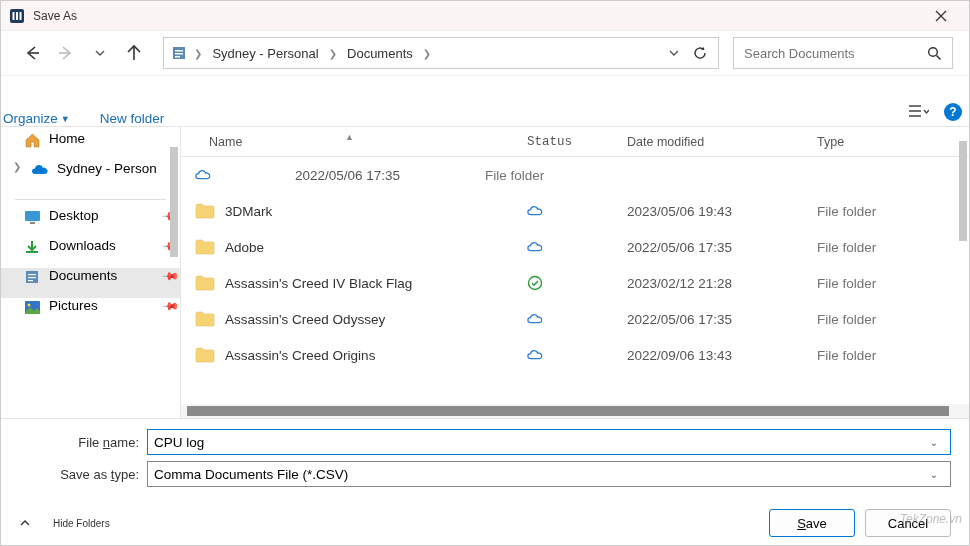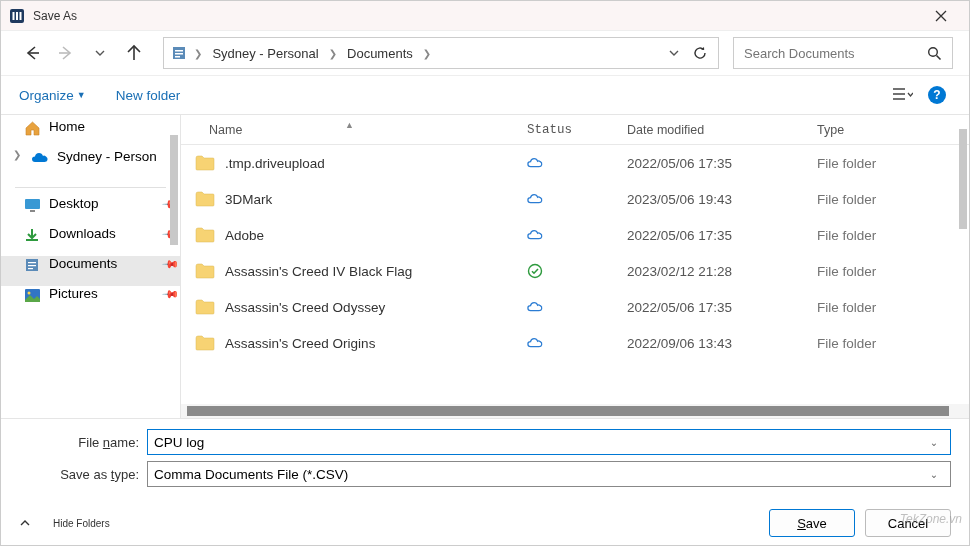--- a/index.html
+++ b/index.html
@@ -20,21 +20,21 @@
 .address { flex: 1; height: 32px; border: 1px solid #ccc; display: flex; align-items: center; padding: 0 6px; gap: 4px; margin: 0 10px; }
 .address .crumb-icon { width:18px; height:18px; display:flex; align-items:center; justify-content:center;}
 .crumb { font-size: 13px; color: #333; padding: 0 4px; cursor: pointer; }
 .crumb-sep { color: #888; font-size: 10px; padding:0 2px;}
 .address-tail { margin-left: auto; display: flex; gap: 12px; align-items:center; padding-right:4px;}
 .search { width: 220px; height: 32px; border: 1px solid #ccc; display: flex; align-items: center; padding: 0 10px; }
 .search input { border: none; outline: none; flex: 1; font-size: 13px; color: #666; }
 .search-icon { color: #555; }
 
 
-.toolbar { height: 40px; display: flex; align-items: center; padding: 0 18px; border-top:1px solid #eee; border-bottom: 1px solid #e5e5e5; }
+.toolbar { height: 52px; display: flex; align-items: flex-end; padding: 0 2px; border-top:1px solid #eee; border-bottom: 1px solid #e5e5e5; }
 .tool-link { color: #1a6fb5; font-size: 13.5px; cursor: pointer; display:flex; align-items:center;}
 .tool-link .caret { font-size:9px; margin-left:3px;}
 .tool-spacer { flex: 1; }
 .tool-icon { width: 28px; height: 28px; display: flex; align-items: center; justify-content: center; cursor: pointer; margin-left: 6px; }
 .help-icon { width:18px; height:18px; border-radius:50%; background:#0078d4; color:#fff; font-size:12px; font-weight:bold; display:flex; align-items:center; justify-content:center;}
 
 
 .main { flex: 1; display: flex; overflow: hidden; }
 .sidebar { width: 180px; border-right: 1px solid #e5e5e5; overflow-y: auto; padding: 4px 0; position:relative;}
 .sb-item { display: flex; height: 30px; padding: 0 8px 0 22px; font-size: 13.5px; cursor: pointer; gap: 8px; }
@@ -258,26 +258,20 @@
 
     <div class="filelist">
       <div class="columns">
         <div class="col-name"><span>Name</span><span class="col-sort">▲</span></div>
         <div class="col-status">Status</div>
         <div class="col-date">Date modified</div>
         <div class="col-type">Type</div>
       </div>
       <div class="rows" id="rows">
           <div class="frow">
-            <div class="fname">
-              <svg class="folder-icon" viewBox="0 0 20 16">
-                <path d="M1 3 Q1 1 3 1 H7 L9 3 H18 Q19 3 19 4 V14 Q19 15 18 15 H2 Q1 15 1 14 Z" fill="#f7d373" stroke="#d9b552" stroke-width="0.5"></path>
-              </svg>
-              <span>.tmp.driveupload</span>
-            </div>
             <div class="fstatus">
               <svg class="cloud-icon" viewBox="0 0 18 14">
                 <path d="M4 11 Q1 11 1 8 Q1 5.5 4 5.5 Q4.5 2 8 2 Q11 2 12 5 Q13 4 15 5.5 Q17 6.5 16.5 9 Q16 11 13.5 11 Z" fill="none" stroke="#2b7cd3" stroke-width="1.4"></path>
               </svg>
             </div>
             <div class="fdate">2022/05/06 17:35</div>
             <div class="ftype">File folder</div>
           </div>
           <div class="frow">
             <div class="fname">

